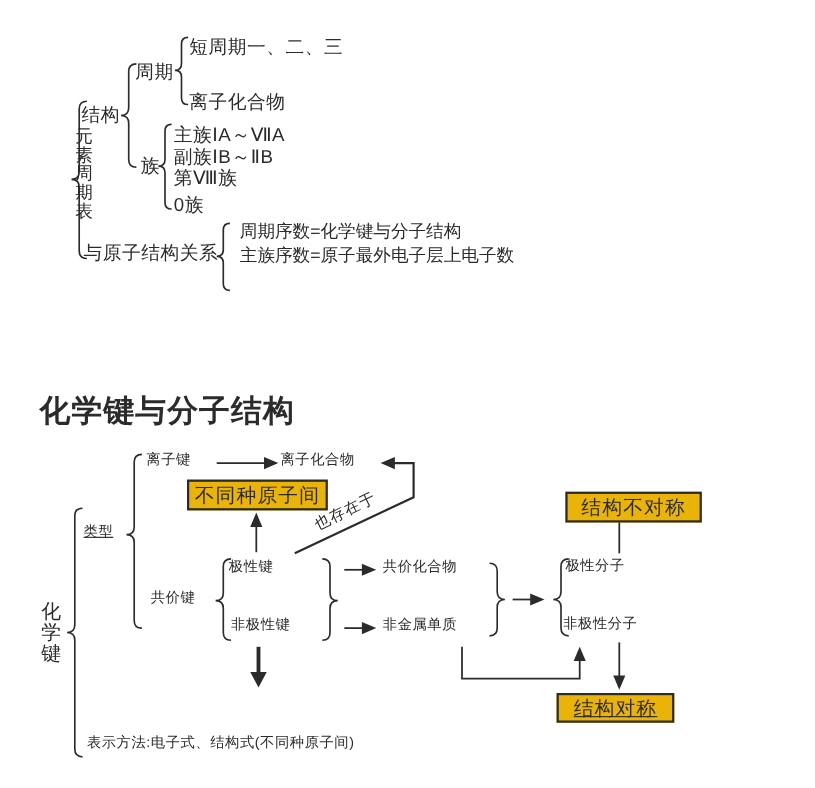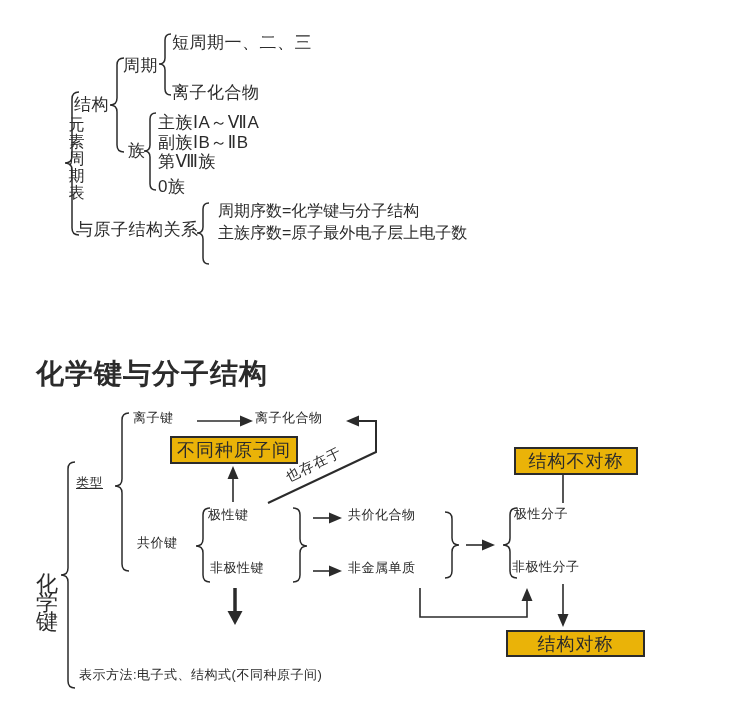--- a/index.html
+++ b/index.html
@@ -7,21 +7,21 @@
     position:relative;width:741px;height:716px;background:#ffffff;
     font-family:"Liberation Sans","DejaVu Sans",sans-serif;color:#2b2b2b;overflow:hidden;
   }
   .t{position:absolute;white-space:nowrap;line-height:1.15;}
   .f16{font-size:16px;}
   .f17{font-size:17px;letter-spacing:0.5px;text-align:right;}
   .f18{font-size:13px;letter-spacing:0.5px;}
   .title{font-size:28px;font-weight:bold;letter-spacing:1px;}
   .vert{white-space:normal;word-break:break-all;text-align:center;}
   .vroot{width:19px;font-size:16px;line-height:17px;letter-spacing:0;}
-  .vbond{width:21px;font-size:22px;line-height:19px;letter-spacing:0;margin-top:27px;}
+  .vbond{width:21px;font-size:18px;line-height:19px;letter-spacing:0;}
   .box{
     position:absolute;border:2px solid #2b2b2b;background:#eab308;
     display:flex;align-items:center;justify-content:center;
     font-size:18px;letter-spacing:1px;box-sizing:border-box;
   }
   .rot{
     position:absolute;font-size:14px;letter-spacing:1px;white-space:nowrap;
     transform:rotate(-26deg);transform-origin:center center;
   }
   svg.layer{position:absolute;left:0;top:0;width:741px;height:716px;}
@@ -110,17 +110,17 @@
   <div class="t f18" style="left:137px;top:536px;">共价键</div>
   <div class="t f18" style="left:210px;top:561px;">非极性键</div>
 
   <div class="t f18" style="left:348px;top:508px;">共价化合物</div>
   <div class="t f18" style="left:348px;top:561px;">非金属单质</div>
 
   <div class="t f18" style="left:514px;top:507px;">极性分子</div>
   <div class="t f18" style="left:512px;top:560px;">非极性分子</div>
 
   <div class="box" style="left:514px;top:427px;width:124px;height:28px;margin-top:20px;">结构不对称</div>
-  <div class="box" style="left:506px;top:630px;width:139px;height:27px;">结构对称</div>
+  <div class="box" style="left:506px;top:630px;width:107px;height:27px;text-decoration:underline;">结构对称</div>
 
   <div class="t f18" style="left:79px;top:668px;">表示方法:电子式、结构式(不同种原子间)</div>
 
 </div>
 
 </body></html>

